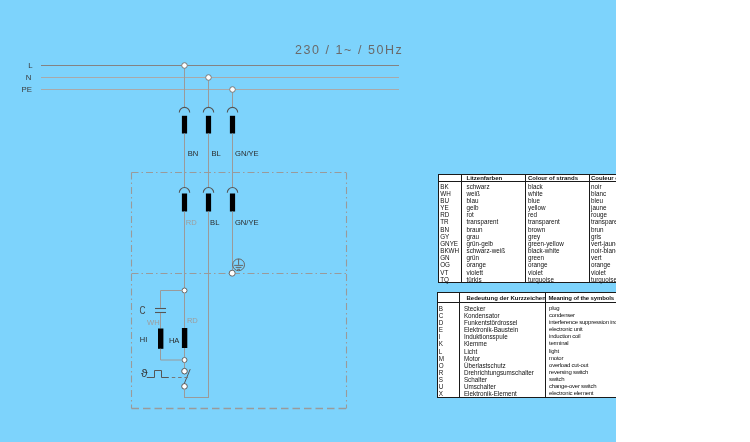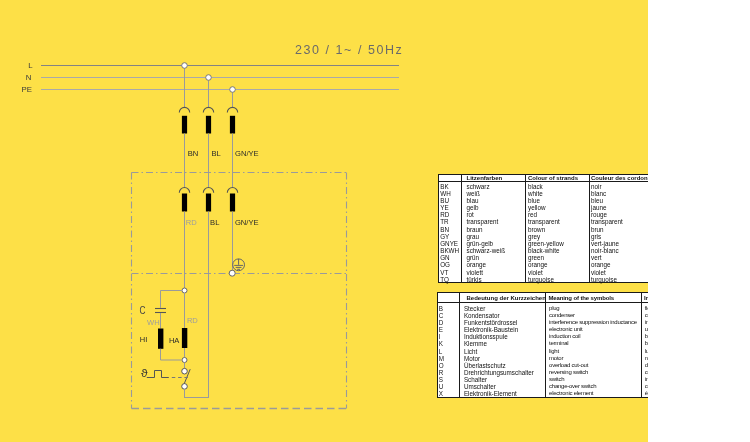--- a/index.html
+++ b/index.html
@@ -1,17 +1,17 @@
 <!DOCTYPE html>
 <html><head>
 <meta charset="utf-8">
 <style>
   html,body{margin:0;padding:0;background:#fff;}
-  #page{position:relative;width:616px;height:442px;background:#fde047;overflow:hidden;
-        font-family:"Liberation Sans", sans-serif;padding-left:32px;}
+  #page{position:relative;width:616px;height:442px;background:#7dd3fc;overflow:hidden;
+        font-family:"Liberation Sans", sans-serif;}
   .tbl{position:absolute;border:1px solid #1a1a1a;box-sizing:border-box;background:#fff;}
   .tbl .vline{position:absolute;top:0;bottom:0;width:0;border-left:1px solid #1a1a1a;}
   .tbl .hline{position:absolute;left:0;right:0;height:0;border-top:1px solid #1a1a1a;}
   .col{position:absolute;font-size:6.3px;line-height:7.2px;color:#111;white-space:nowrap;}
   .hdr{position:absolute;font-size:6px;font-weight:bold;color:#111;white-space:nowrap;}
 </style>
 </head>
 <body>
 <div id="page">
 <svg width="750" height="442" viewBox="0 0 750 442" style="position:absolute;left:0;top:0;">

